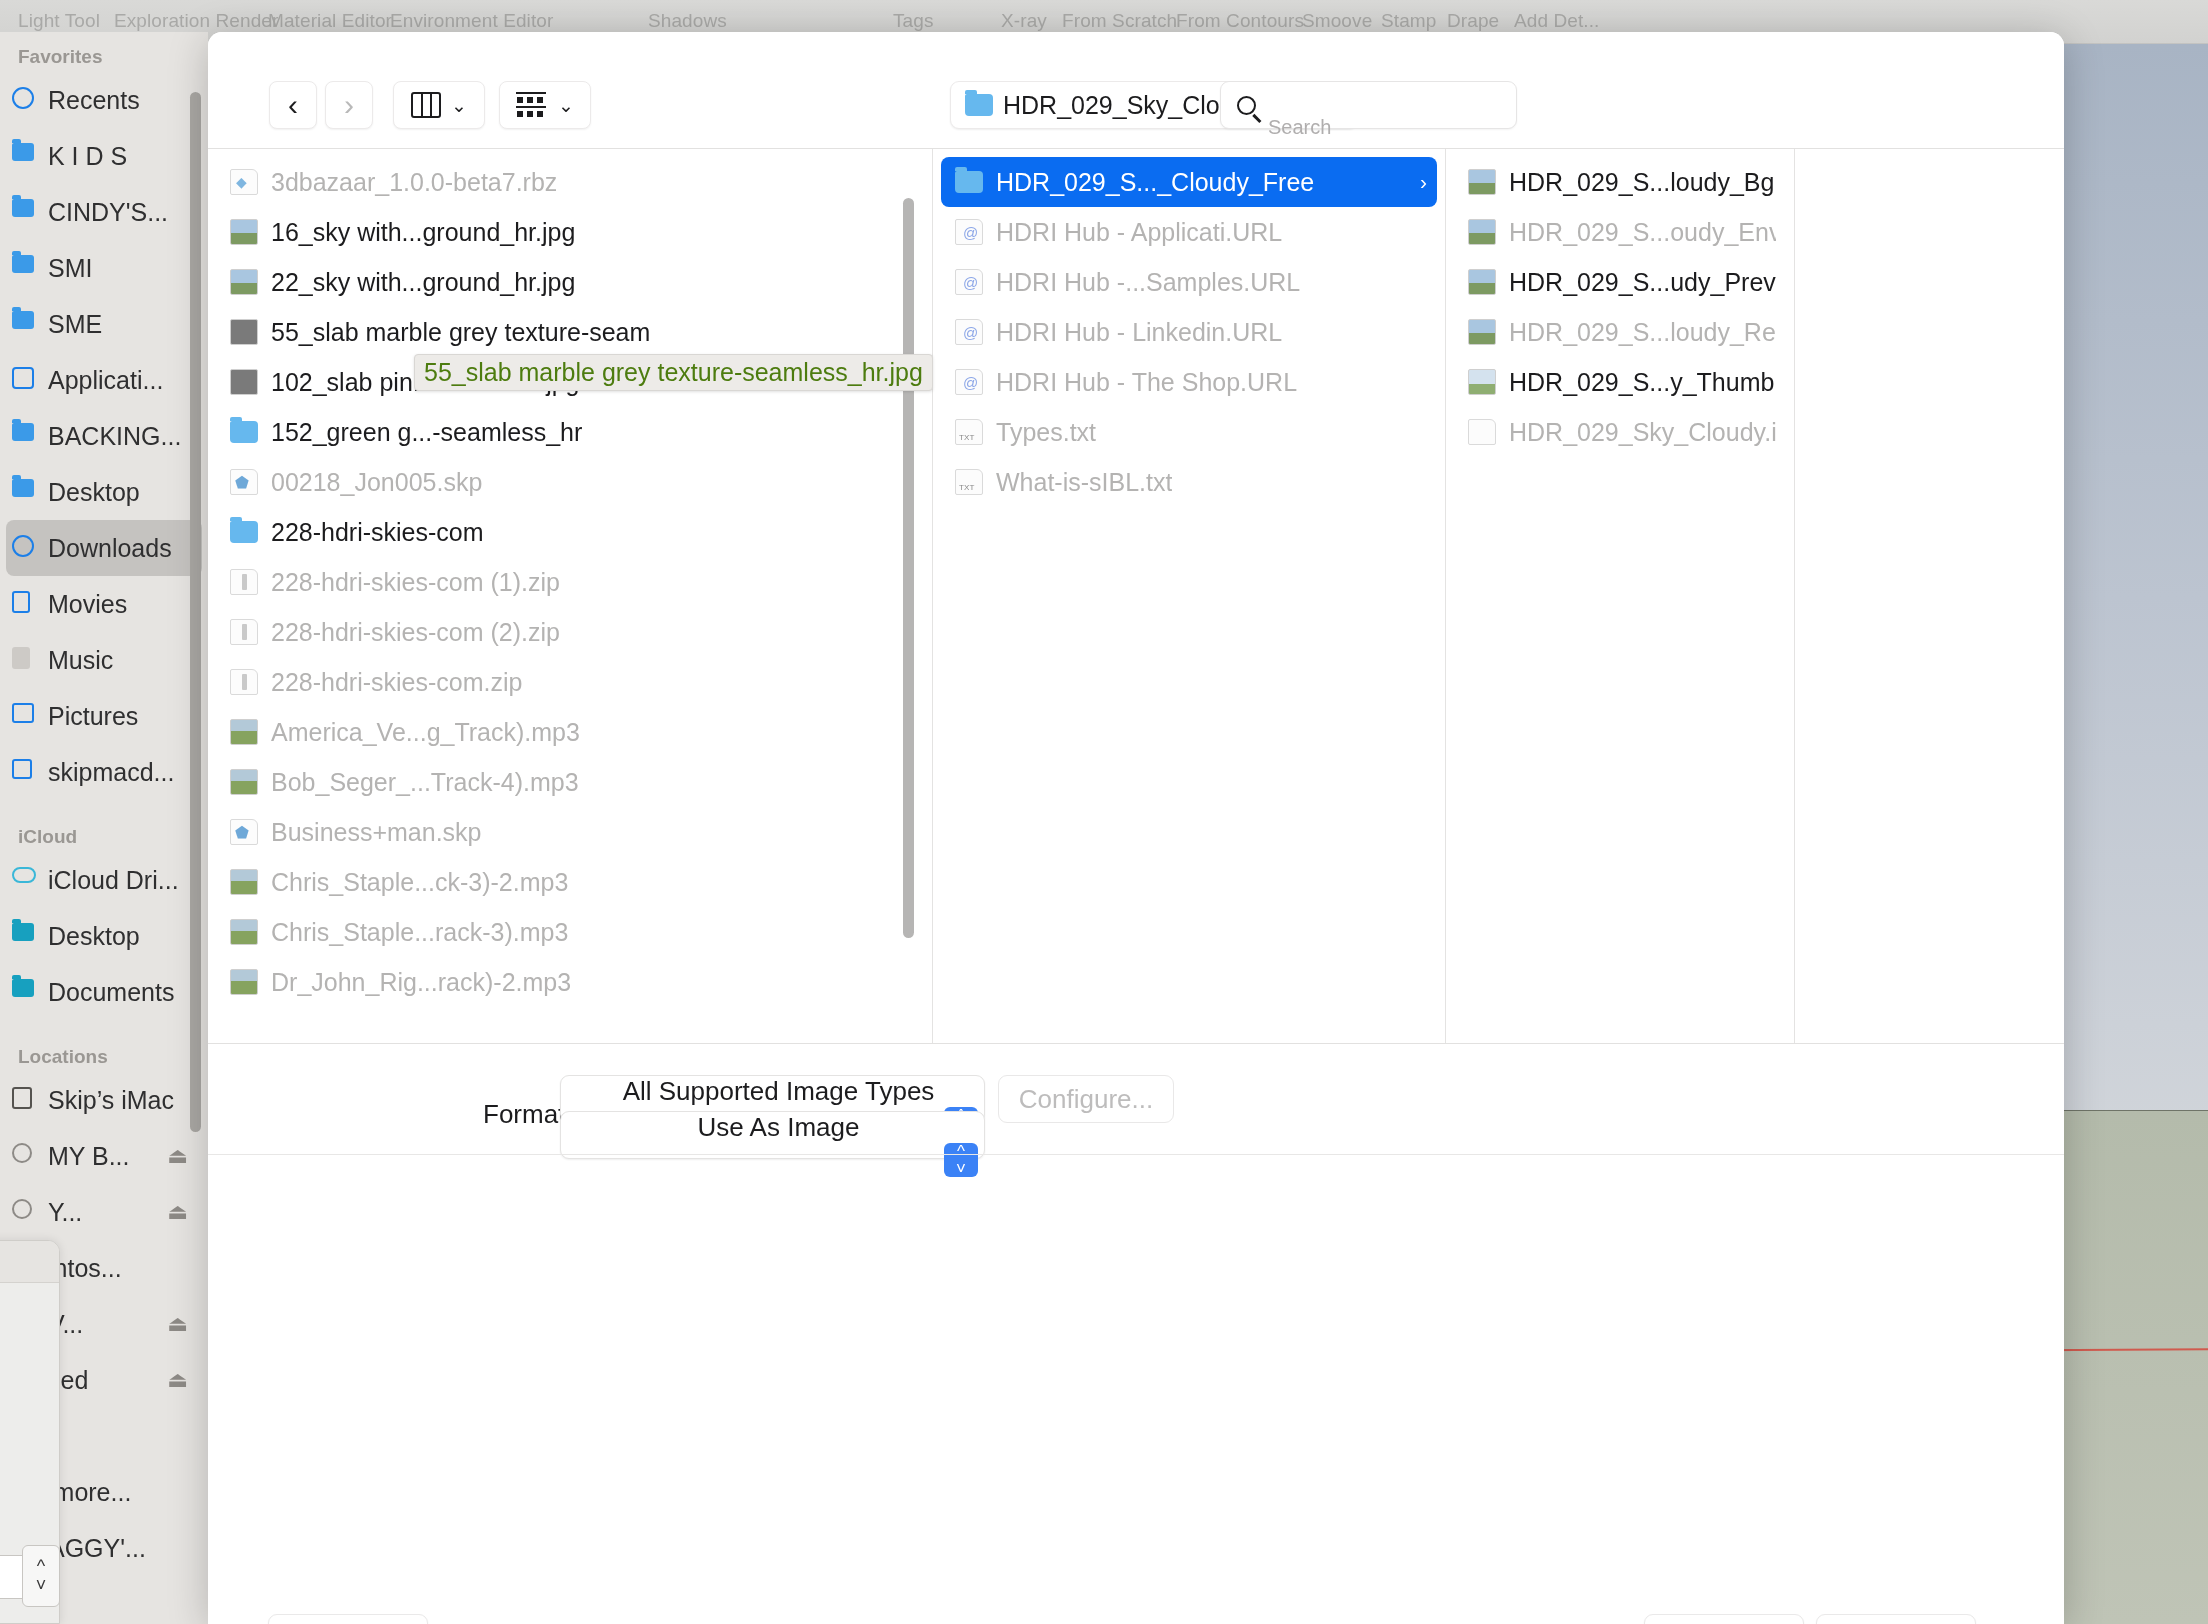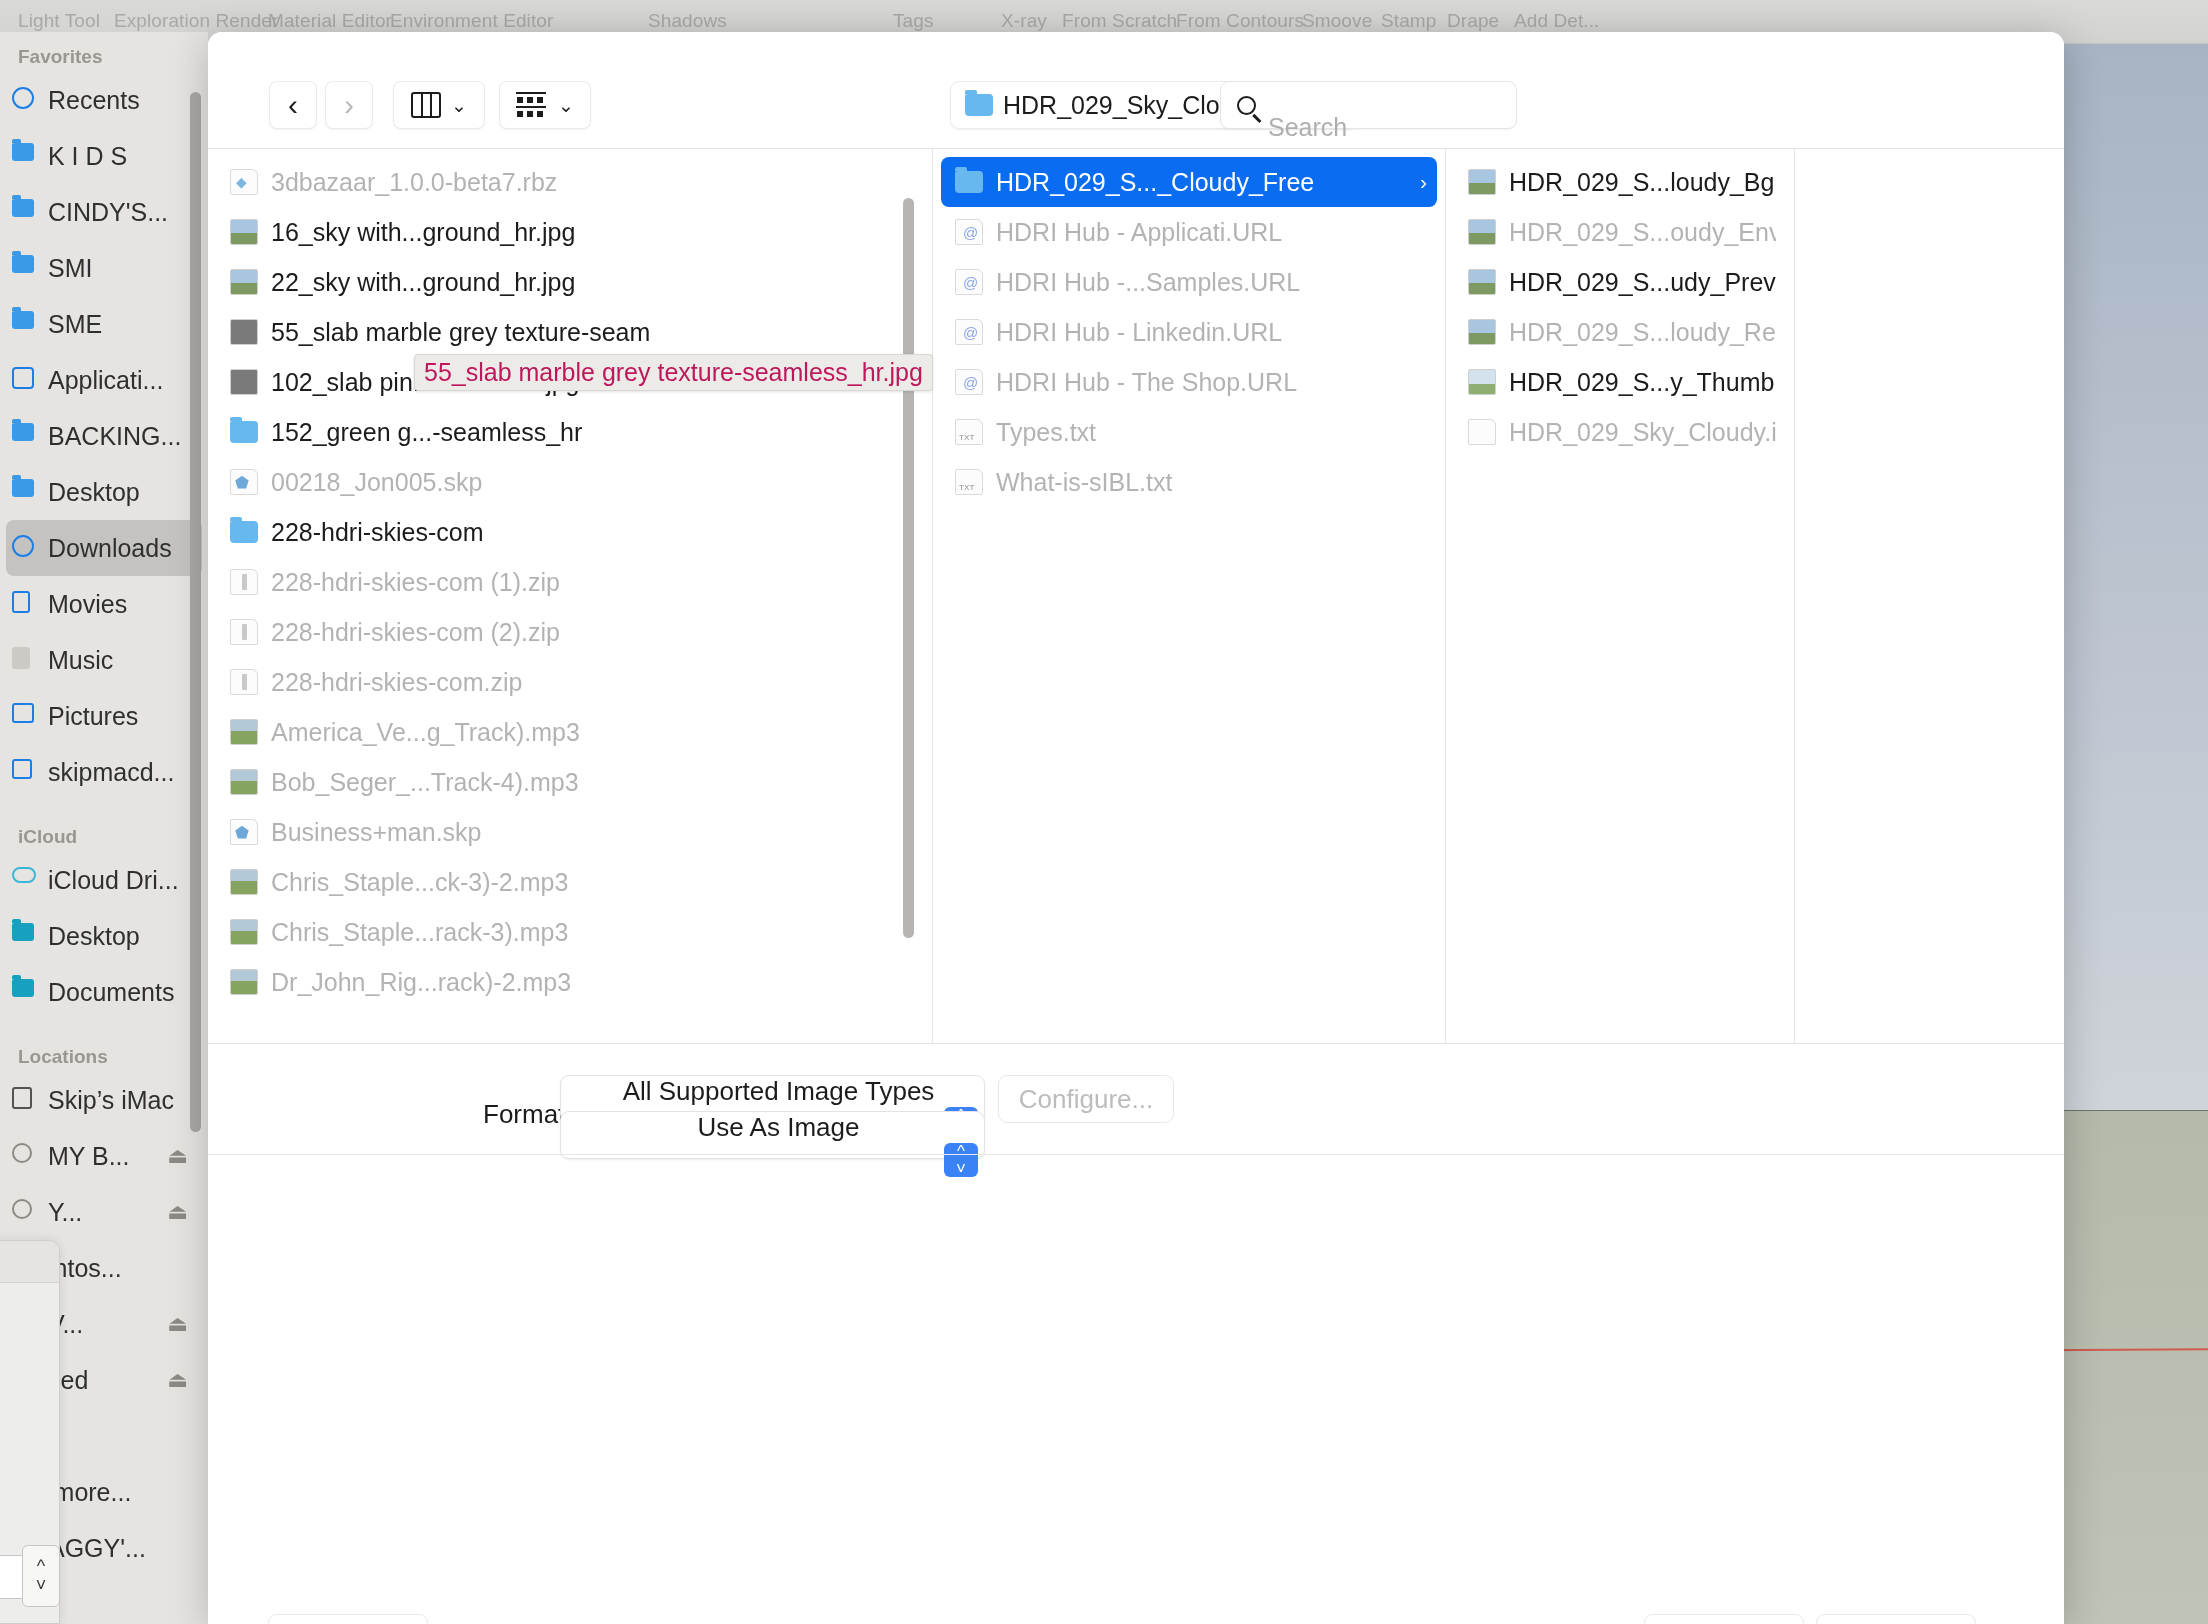--- a/index.html
+++ b/index.html
@@ -142,21 +142,21 @@
     display:flex;flex-direction:column;align-items:center;justify-content:center;
     color:#fff;font-size:17px;line-height:1.0;
   }
   #search-box {
     position:absolute; left:1012px; top:73px; transform:translateY(-50%);
     width:297px; height:48px;
     background:#fff; border:1px solid #e6e5e5; border-radius:9px;
     display:flex; align-items:center; gap:12px; padding:0 16px;
     box-shadow:0 1px 2px rgba(0,0,0,.05);
   }
-  #search-ph { font-size:25px; color:#b0aeae;margin-top:44px; }
+  #search-ph { font-size:20px; color:#b0aeae;margin-top:44px; }
   .mag { width:19px;height:19px;border:2.6px solid #1c1c1e;border-radius:50%;position:relative;flex:0 0 19px;}
   .mag:after{content:"";position:absolute;right:-8px;bottom:-7px;width:10px;height:2.6px;background:#1c1c1e;transform:rotate(45deg);}
 
   
   #columns {
     position:absolute; left:0; top:117px; right:0; height:894px;
     display:flex; background:#fff;
   }
   .col { position:relative; height:100%; background:#fff; }
   .col-sep { width:1px; background:#e4e3e2; height:100%; flex:0 0 1px; }
@@ -191,21 +191,21 @@
     position:absolute; left:695px; top:166px; width:11px; height:740px;
     border-radius:6px; background:#b6b5b4;
   }
 
   
   #tooltip {
     position:absolute; left:206px; top:322px;
     height:37px; padding:0 9px;
     display:flex; align-items:center;
     background:#edebe8; border:1px solid #d9d7d4; border-radius:4px;
-    font-size:25px; color:#be185d; white-space:nowrap;
+    font-size:25px; color:#4d7c0f; white-space:nowrap;
     box-shadow:0 1px 3px rgba(0,0,0,.12);
     z-index:40;
   }
 
   
   #format-area {
     position:absolute; left:0; top:1011px; right:0; height:146px;
     background:#fff; border-top:1px solid #e2e1e0;
   }
   #format-label {

